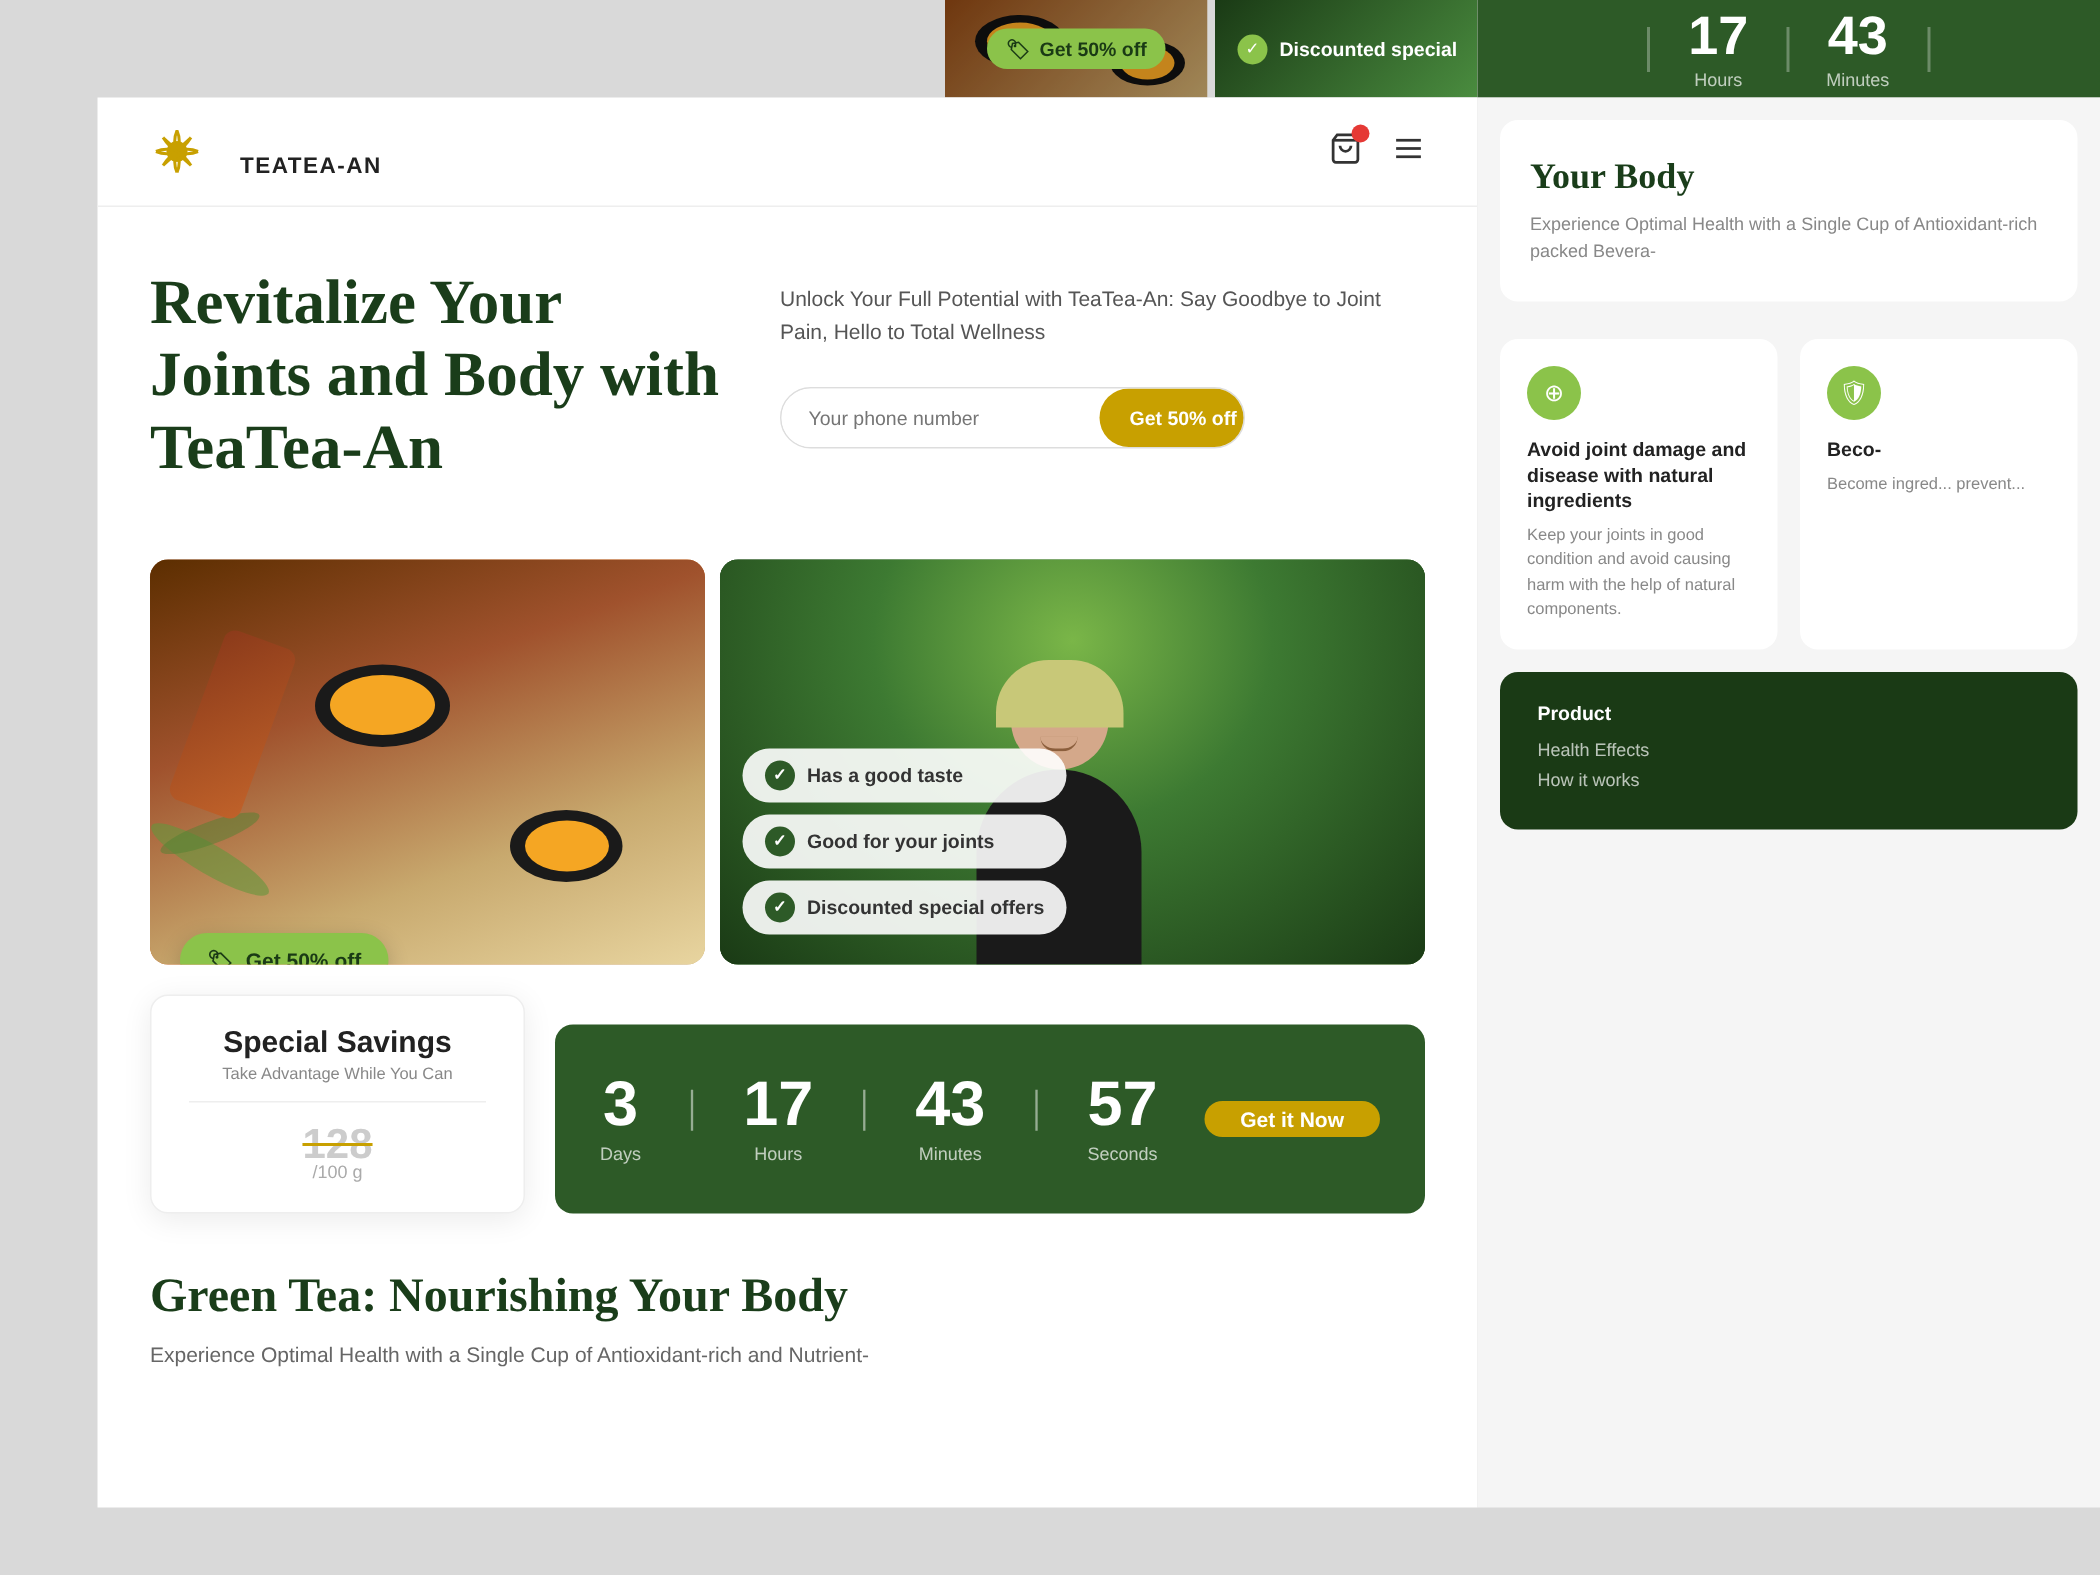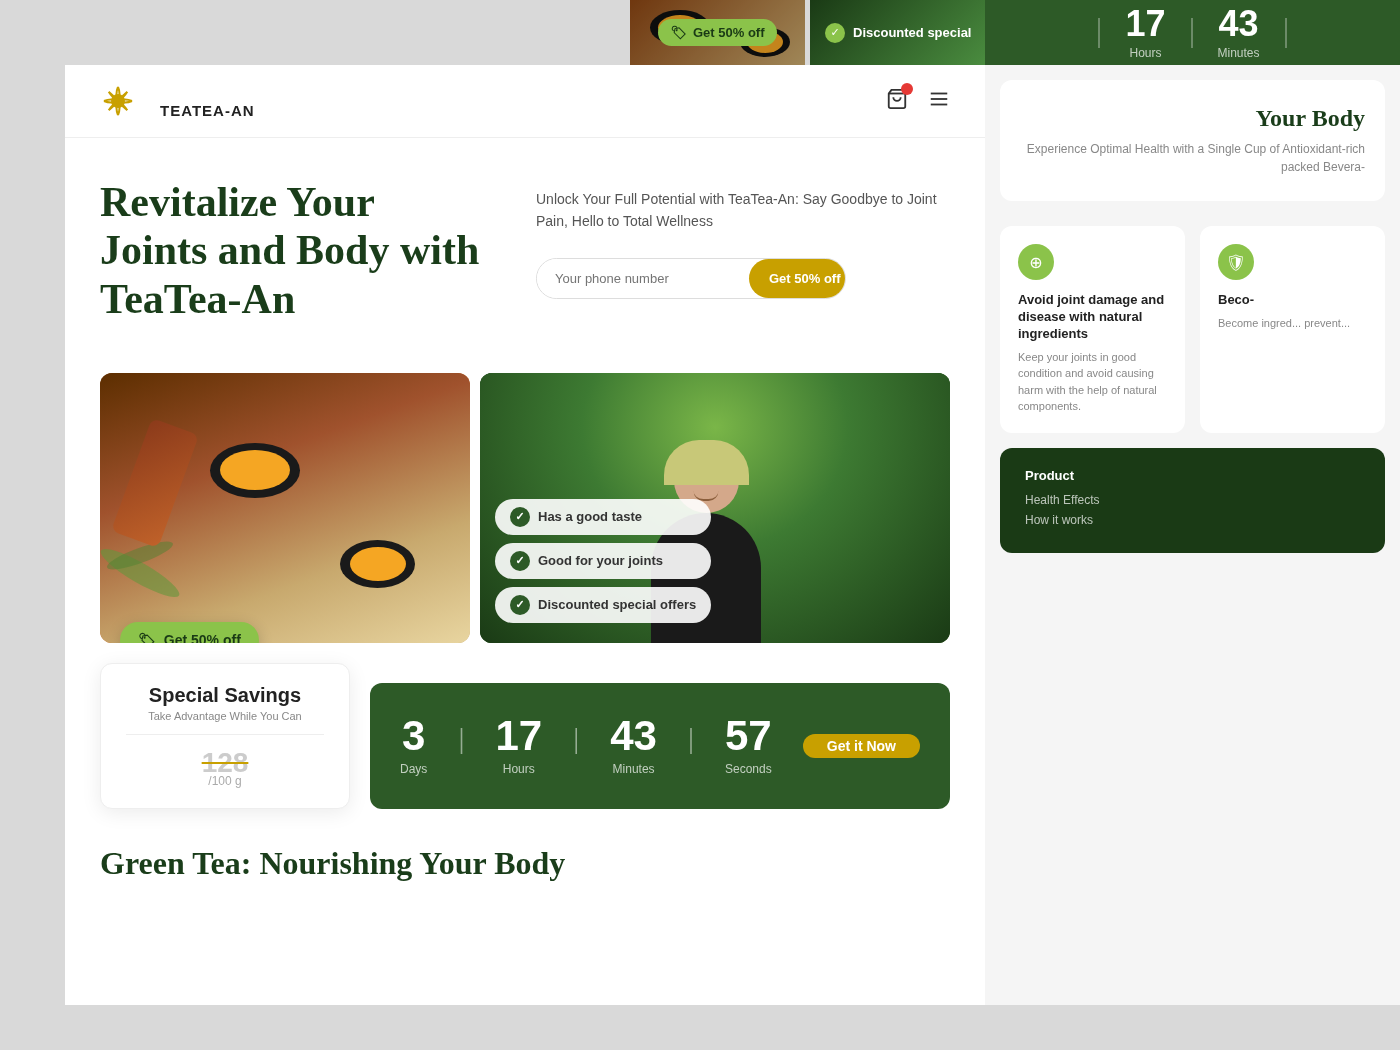--- a/index.html
+++ b/index.html
@@ -68,21 +68,21 @@
       top: -5px; right: -5px;
       width: 12px; height: 12px;
       background: #e53935;
       border-radius: 50%;
     }
 
     
     .hero {
       padding: 40px 35px 0;
       display: flex;
-      gap: 56px;
+      gap: 40px;
     }
 
     .hero-left {
       flex: 0 0 380px;
     }
 
     .hero-title {
       font-size: 42px;
       font-weight: 800;
       color: #1a3d1a;
@@ -728,26 +728,27 @@
       <div class="countdown-unit">
         <div class="countdown-number">57</div>
         <div class="countdown-label">Seconds</div>
       </div>
       <button class="get-it-btn">Get it Now</button>
     </div>
   </div>
 
   <div class="section-bottom">
     <h2 class="section-title">Green Tea: Nourishing Your Body</h2>
+    <p class="section-desc">Experience Optimal Health with a Single Cup of Antioxidant-rich and Nutrient-</p>
   </div>
 </div>
 
 <div class="right-panel">
 
-  <div style="background:white;margin:15px 15px 10px;border-radius:12px;padding:25px 20px;text-align:right;">
+  <div style="background:white;margin:15px 15px 10px;border-radius:12px;padding:25px 20px;">
     <h2 style="font-size:24px;font-weight:800;color:#1a3d1a;margin-bottom:8px;">Your Body</h2>
     <p style="font-family:sans-serif;font-size:12px;color:#888;line-height:1.5;">Experience Optimal Health with a Single Cup of Antioxidant-rich packed Bevera-</p>
   </div>
 
   <div class="features-grid">
     <div class="feature-item">
       <div class="feature-icon">⊕</div>
       <div class="feature-title">Avoid joint damage and disease with natural ingredients</div>
       <div class="feature-desc">Keep your joints in good condition and avoid causing harm with the help of natural components.</div>
     </div>

